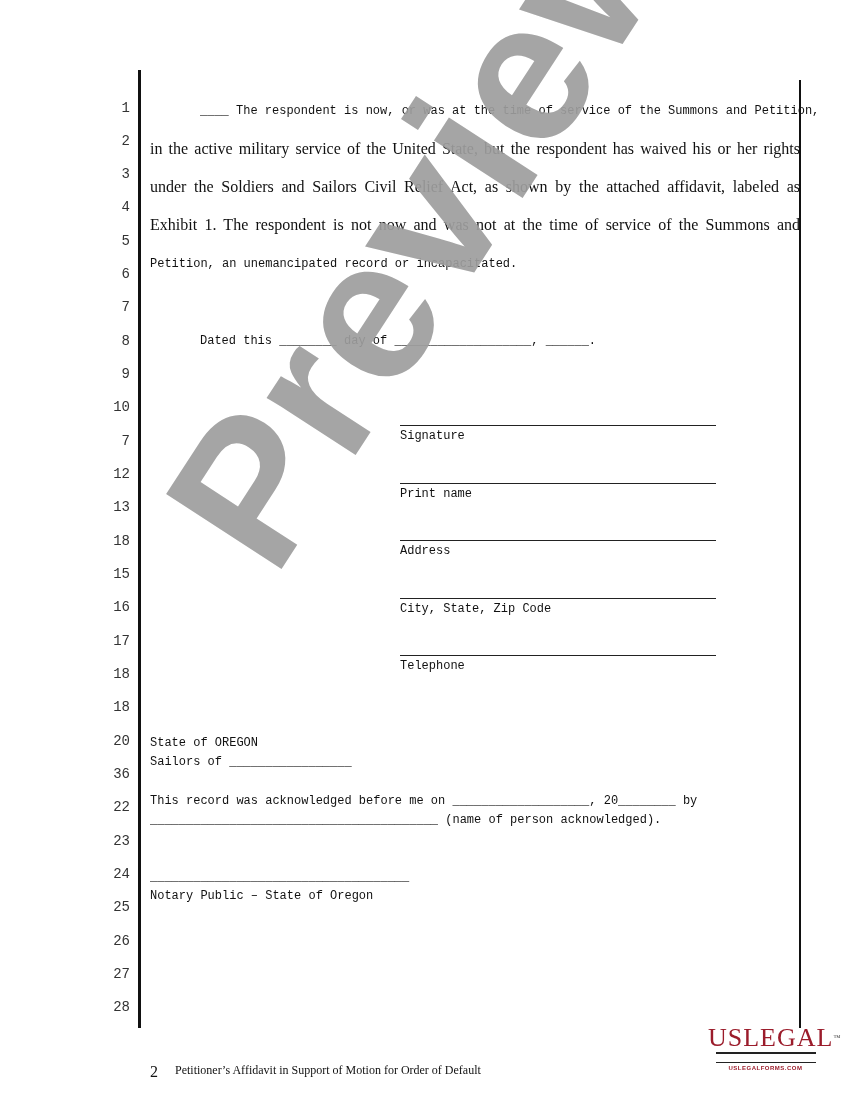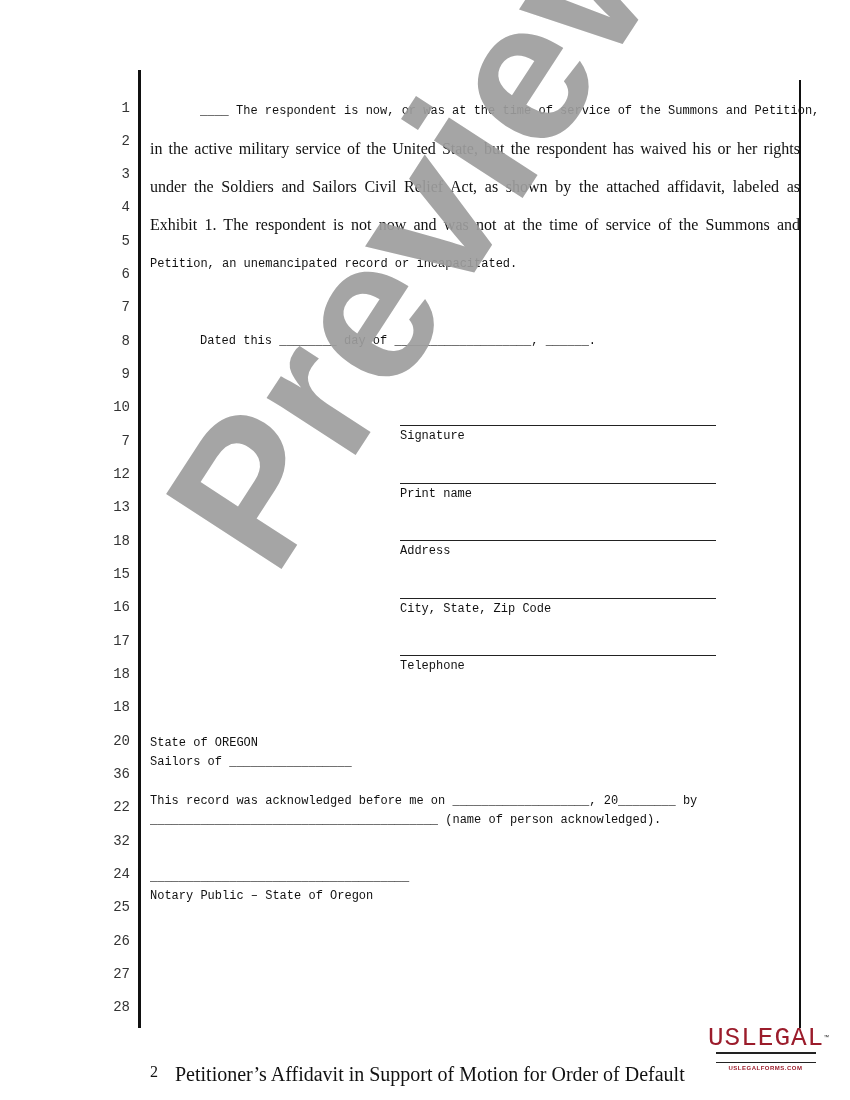--- a/index.html
+++ b/index.html
@@ -5,23 +5,23 @@
   html,body{margin:0;padding:0;background:#fff;}
   body{width:850px;height:1100px;position:relative;overflow:hidden;font-family:"Liberation Serif",serif;color:#111;}
   .left-border{position:absolute;left:138px;top:70px;width:3px;height:958px;background:#111;}
   .right-border{position:absolute;left:799px;top:80px;width:2px;height:948px;background:#111;}
   .ln{position:absolute;left:100px;width:30px;text-align:right;font-family:"Liberation Mono",monospace;font-size:14px;color:#333;}
   .t{position:absolute;font-size:12px;line-height:18px;white-space:nowrap;font-family:Liberation Mono, monospace;}
   .just{position:absolute;left:150px;width:650px;font-size:16px;line-height:18px;text-align:justify;text-align-last:justify;white-space:nowrap;}
   .sigline{position:absolute;left:400px;width:316px;border-top:1px solid #222;}
   .watermark{position:absolute;left:120px;top:480px;font-family:"Liberation Sans",sans-serif;font-weight:bold;font-size:200px;color:#9e9e9e;opacity:0.92;transform:rotate(-57deg);transform-origin:left top;letter-spacing:2px;pointer-events:none;white-space:nowrap;}
   .footer-num{position:absolute;left:150px;top:1063px;font-size:16px;}
-  .footer-title{position:absolute;left:175px;top:1063px;font-size:20px;}
+  .footer-title{position:absolute;left:175px;top:1063px;font-size:12px;}
   .logo{position:absolute;left:708px;top:1025px;width:115px;text-align:center;}
-  .logo-main{font-family:Liberation Mono, monospace;font-size:26px;color:#9b1c2b;letter-spacing:1px;line-height:26px;}
+  .logo-main{font-family:Liberation Serif, serif;font-size:26px;color:#9b1c2b;letter-spacing:1px;line-height:26px;}
   .logo-tm{font-size:7px;vertical-align:top;color:#333;}
   .logo-wing{height:8px;margin:1px auto 0;width:100px;border-top:2px solid #222;border-bottom:1px solid #222;position:relative;}
   .logo-sub{font-family:"Liberation Sans",sans-serif;font-size:6px;color:#9b1c2b;font-weight:bold;letter-spacing:0.5px;margin-top:2px;}
 </style>
 </head>
 <body>
 
 <div class="left-border"></div>
 <div class="right-border"></div>
 
@@ -41,21 +41,21 @@
   <div class="ln" style="top:499px">13</div>
   <div class="ln" style="top:533px">18</div>
   <div class="ln" style="top:566px">15</div>
   <div class="ln" style="top:599px">16</div>
   <div class="ln" style="top:633px">17</div>
   <div class="ln" style="top:666px">18</div>
   <div class="ln" style="top:699px">18</div>
   <div class="ln" style="top:733px">20</div>
   <div class="ln" style="top:766px">36</div>
   <div class="ln" style="top:799px">22</div>
-  <div class="ln" style="top:833px">32</div>
+  <div class="ln" style="top:833px">23</div>
   <div class="ln" style="top:866px">24</div>
   <div class="ln" style="top:899px">25</div>
   <div class="ln" style="top:933px">26</div>
   <div class="ln" style="top:966px">27</div>
   <div class="ln" style="top:999px">28</div>
 </div>
 
 <div>
   <div class="t" style="left:200px;top:102px;width:600px;text-align:justify;text-align-last:justify;">____     The respondent is now, or was at the time of service of the Summons and Petition,</div>
   <div class="just" style="top:140px">in the active military service of the United State, but the respondent has waived his or her rights</div>

